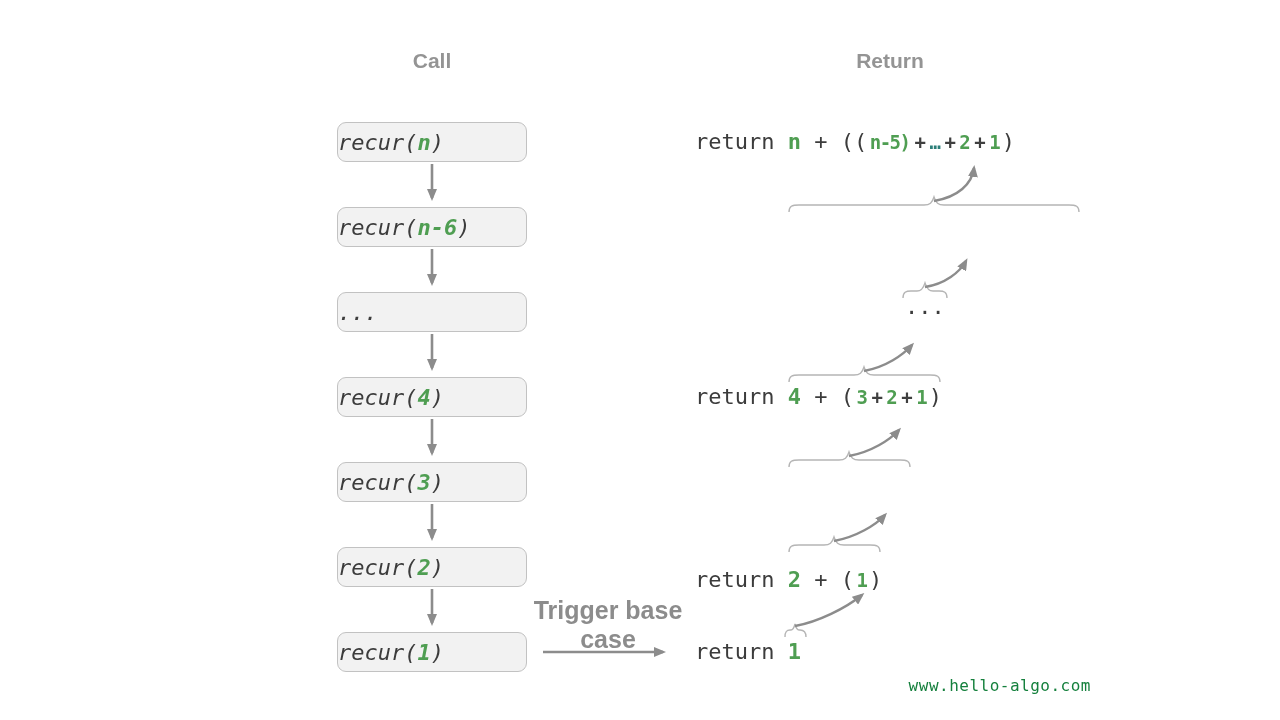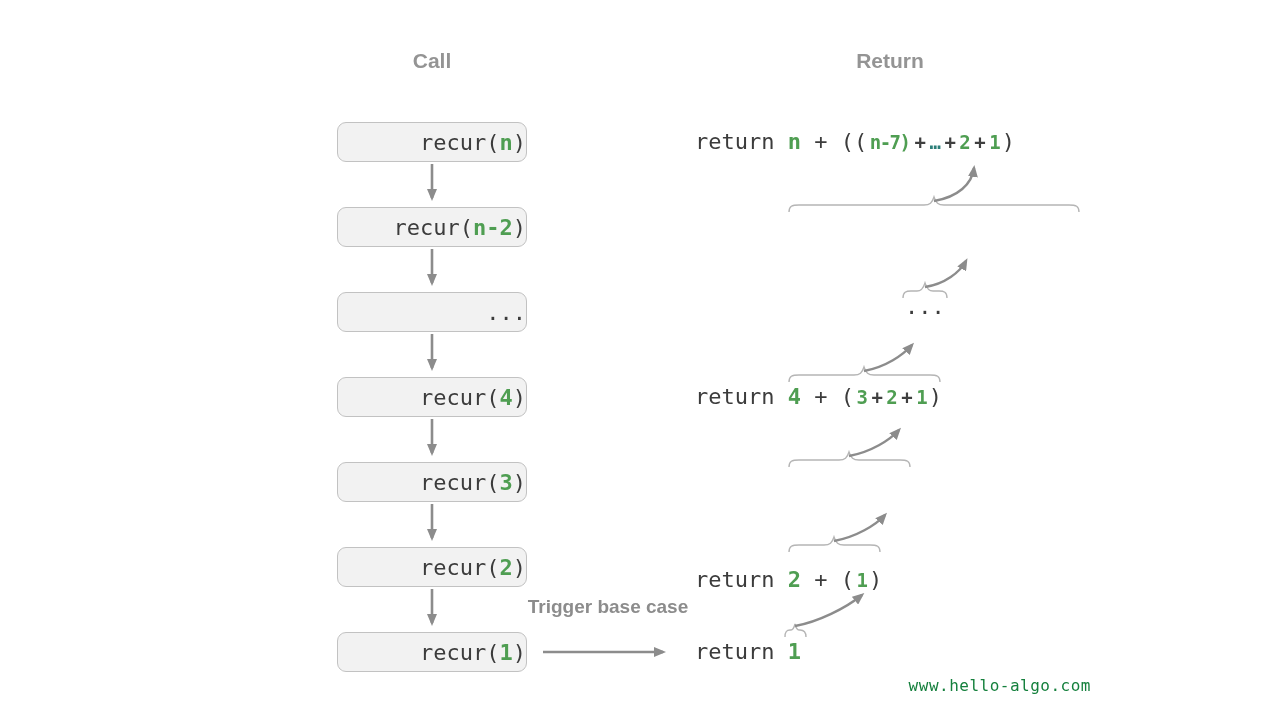--- a/index.html
+++ b/index.html
@@ -10,68 +10,68 @@
   .hdr{
     position:absolute;top:48px;height:26px;line-height:26px;text-align:center;
     font-family:"Liberation Sans","DejaVu Sans",sans-serif;
     font-weight:bold;font-size:21px;color:#949494;
   }
   #hdr-call{left:337px;width:190px;}
   #hdr-return{left:790px;width:200px;}
   .box{
     position:absolute;left:337px;width:190px;height:40px;box-sizing:border-box;
     background:#f2f2f2;border:1.5px solid #c2c2c2;border-radius:9px;
-    display:flex;align-items:center;justify-content:flex-end;
-    font-size:22px;color:#3c3c3c;white-space:pre;
+    display:flex;align-items:center;justify-content:flex-start;
+    font-size:22px;color:#3c3c3c;white-space:pre;font-style:italic;
   }
   .g{color:#4f9e52;font-weight:bold;}
   .rline{
     position:absolute;left:695px;height:30px;line-height:30px;
     font-size:22px;color:#3c3c3c;white-space:pre;
   }
   .rline.dots{left:905px;}
   .tk-plain{white-space:pre;color:#3c3c3c;}
   .tk-green{white-space:pre;color:#4f9e52;font-weight:bold;}
   .tk-cg,.tk-cop,.tk-cdots{
     display:inline-block;font-size:19px;font-weight:bold;
     letter-spacing:-1.5px;margin:0 2.5px;vertical-align:baseline;
   }
   .tk-cg{color:#4f9e52;}
   .tk-cop{color:#3f3f3f;}
   .tk-cdots{color:#2b7e78;}
   #trigger-label{
     position:absolute;left:508px;top:596px;width:200px;text-align:center;
     font-family:"Liberation Sans","DejaVu Sans",sans-serif;
-    font-weight:bold;font-size:19px;color:#8c8c8c;
+    font-weight:bold;font-size:25px;color:#8c8c8c;
   }
   #watermark{
     position:absolute;right:37px;bottom:25px;
     font-size:16px;color:#15803d;letter-spacing:0.5px;
   }
   #overlay{position:absolute;left:0;top:0;pointer-events:none;}
   .arrow{stroke:#8c8c8c;fill:none;}
   .brace{stroke:#b5b5b5;stroke-width:1.4;fill:none;}
 </style>
 </head>
 <body>
 
 <div id="canvas">
 
   <div id="hdr-call" class="hdr">Call</div>
   <div id="hdr-return" class="hdr">Return</div>
 
   <div class="box" style="top:122px"><span>recur(</span><span class="g">n</span><span>)</span></div>
-  <div class="box" style="top:207px"><span>recur(</span><span class="g">n-2</span><span>)</span></div>
+  <div class="box" style="top:207px"><span>recur(</span><span class="g">n-6</span><span>)</span></div>
   <div class="box" style="top:292px"><span>...</span><span class="g"></span><span></span></div>
   <div class="box" style="top:377px"><span>recur(</span><span class="g">4</span><span>)</span></div>
   <div class="box" style="top:462px"><span>recur(</span><span class="g">3</span><span>)</span></div>
   <div class="box" style="top:547px"><span>recur(</span><span class="g">2</span><span>)</span></div>
   <div class="box" style="top:632px"><span>recur(</span><span class="g">1</span><span>)</span></div>
 
-  <div class="rline" style="top:127px"><span class="tk-plain">return </span><span class="tk-green">n</span><span class="tk-plain"> + ((</span><span class="tk-cg">n-7)</span><span class="tk-cop">+</span><span class="tk-cdots">…</span><span class="tk-cop">+</span><span class="tk-cg">2</span><span class="tk-cop">+</span><span class="tk-cg">1</span><span class="tk-plain">)</span></div>
+  <div class="rline" style="top:127px"><span class="tk-plain">return </span><span class="tk-green">n</span><span class="tk-plain"> + ((</span><span class="tk-cg">n-5)</span><span class="tk-cop">+</span><span class="tk-cdots">…</span><span class="tk-cop">+</span><span class="tk-cg">2</span><span class="tk-cop">+</span><span class="tk-cg">1</span><span class="tk-plain">)</span></div>
   <div class="rline dots" style="top:292px"><span class="tk-plain">...</span></div>
   <div class="rline" style="top:382px"><span class="tk-plain">return </span><span class="tk-green">4</span><span class="tk-plain"> + (</span><span class="tk-cg">3</span><span class="tk-cop">+</span><span class="tk-cg">2</span><span class="tk-cop">+</span><span class="tk-cg">1</span><span class="tk-plain">)</span></div>
   <div class="rline" style="top:565px"><span class="tk-plain">return </span><span class="tk-green">2</span><span class="tk-plain"> + (</span><span class="tk-cg">1</span><span class="tk-plain">)</span></div>
   <div class="rline" style="top:637px"><span class="tk-plain">return </span><span class="tk-green">1</span></div>
 
   <div id="trigger-label">Trigger base case</div>
   <div id="watermark">www.hello-algo.com</div>
 
   <svg id="overlay" width="1280" height="720" viewBox="0 0 1280 720">
     <defs>

